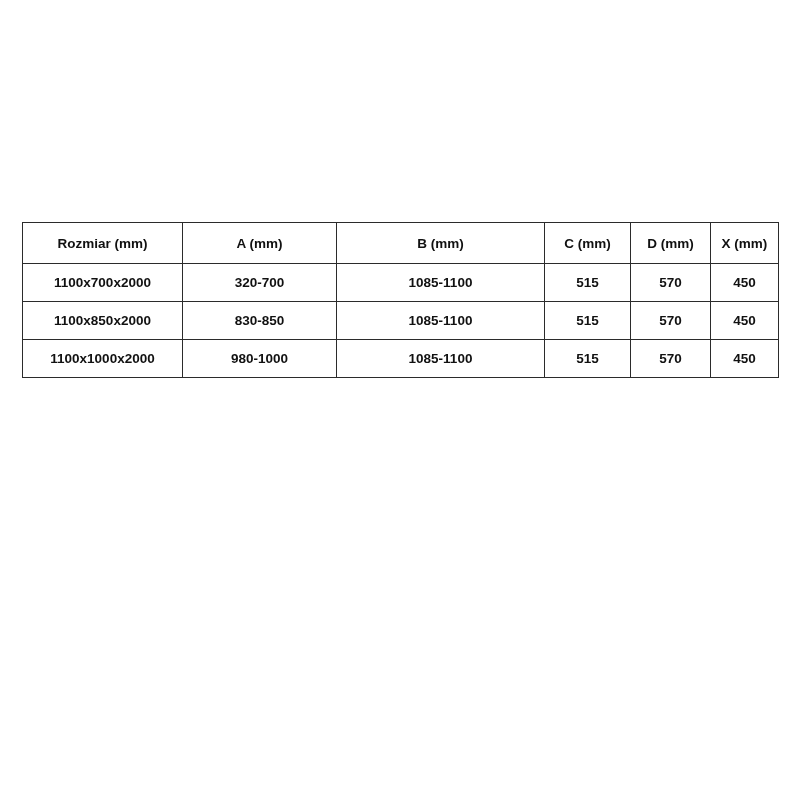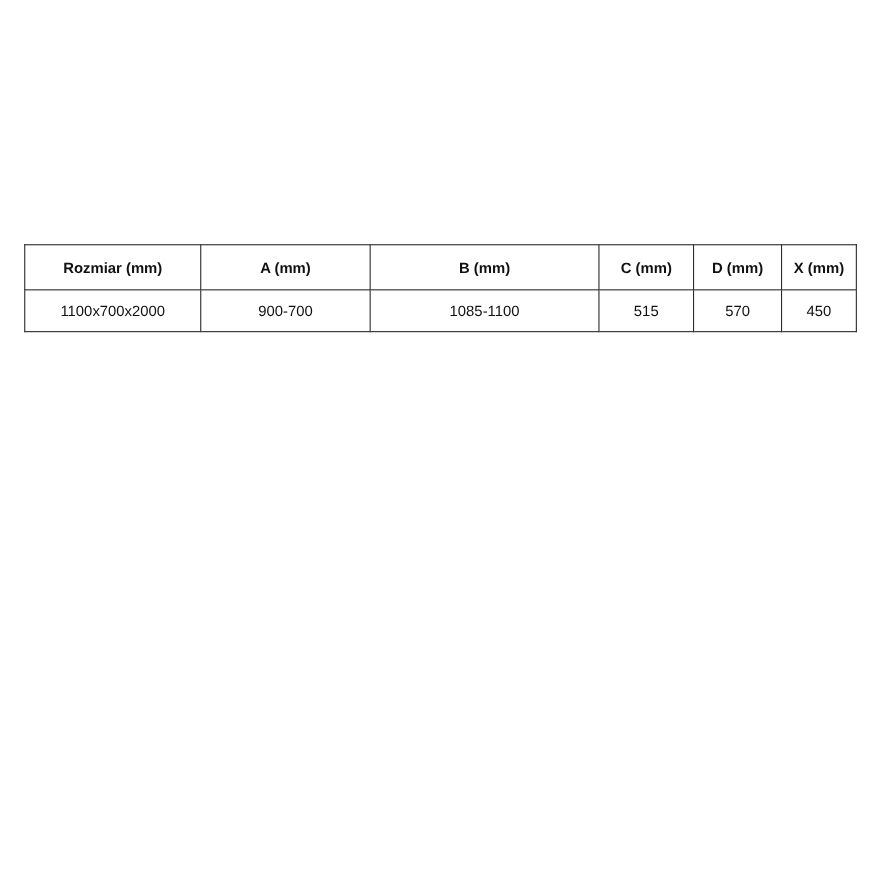--- a/index.html
+++ b/index.html
@@ -39,21 +39,21 @@
     color: #111111;
     padding: 0 2px;
     box-sizing: border-box;
   }
   table.spec thead th {
     font-weight: bold;
     font-size: 13.5px;
     height: 41px;
   }
   table.spec tbody td {
-    font-weight: normal;
+    font-weight: bold;
   }
   
   col.c-size  { width: 160px; }
   col.c-a     { width: 154px; }
   col.c-b     { width: 208px; }
   col.c-c     { width: 86px; }
   col.c-d     { width: 80px; }
   col.c-x     { width: 68px; }
 </style>
 </head>
@@ -76,21 +76,37 @@
           <th>A (mm)</th>
           <th>B (mm)</th>
           <th>C (mm)</th>
           <th>D (mm)</th>
           <th>X (mm)</th>
         </tr>
       </thead>
       <tbody>
         <tr>
           <td>1100x700x2000</td>
-          <td>900-700</td>
+          <td>320-700</td>
+          <td>1085-1100</td>
+          <td>515</td>
+          <td>570</td>
+          <td>450</td>
+        </tr>
+        <tr>
+          <td>1100x850x2000</td>
+          <td>830-850</td>
+          <td>1085-1100</td>
+          <td>515</td>
+          <td>570</td>
+          <td>450</td>
+        </tr>
+        <tr>
+          <td>1100x1000x2000</td>
+          <td>980-1000</td>
           <td>1085-1100</td>
           <td>515</td>
           <td>570</td>
           <td>450</td>
         </tr>
       </tbody>
     </table>
   </div>
 </div>
 

